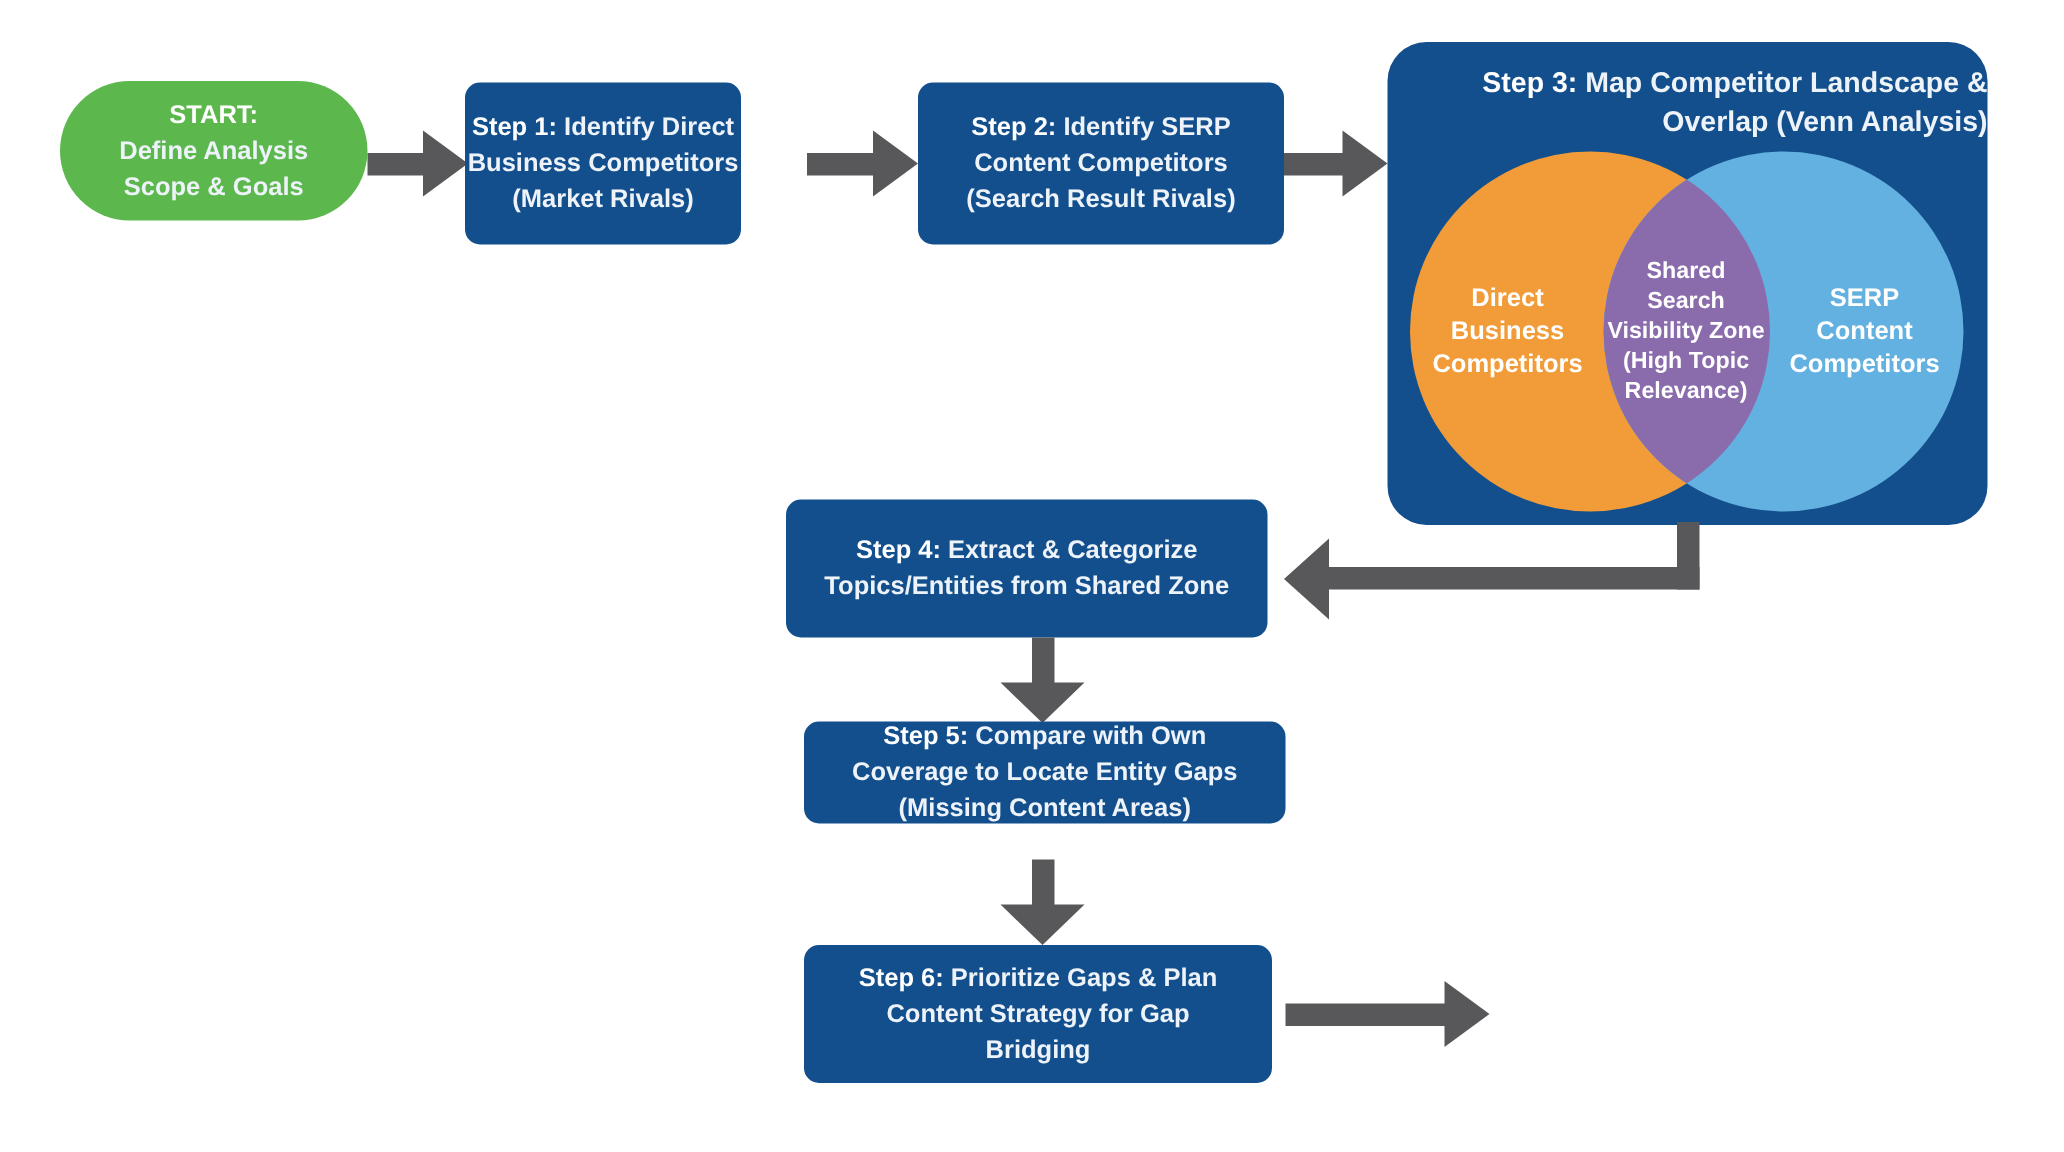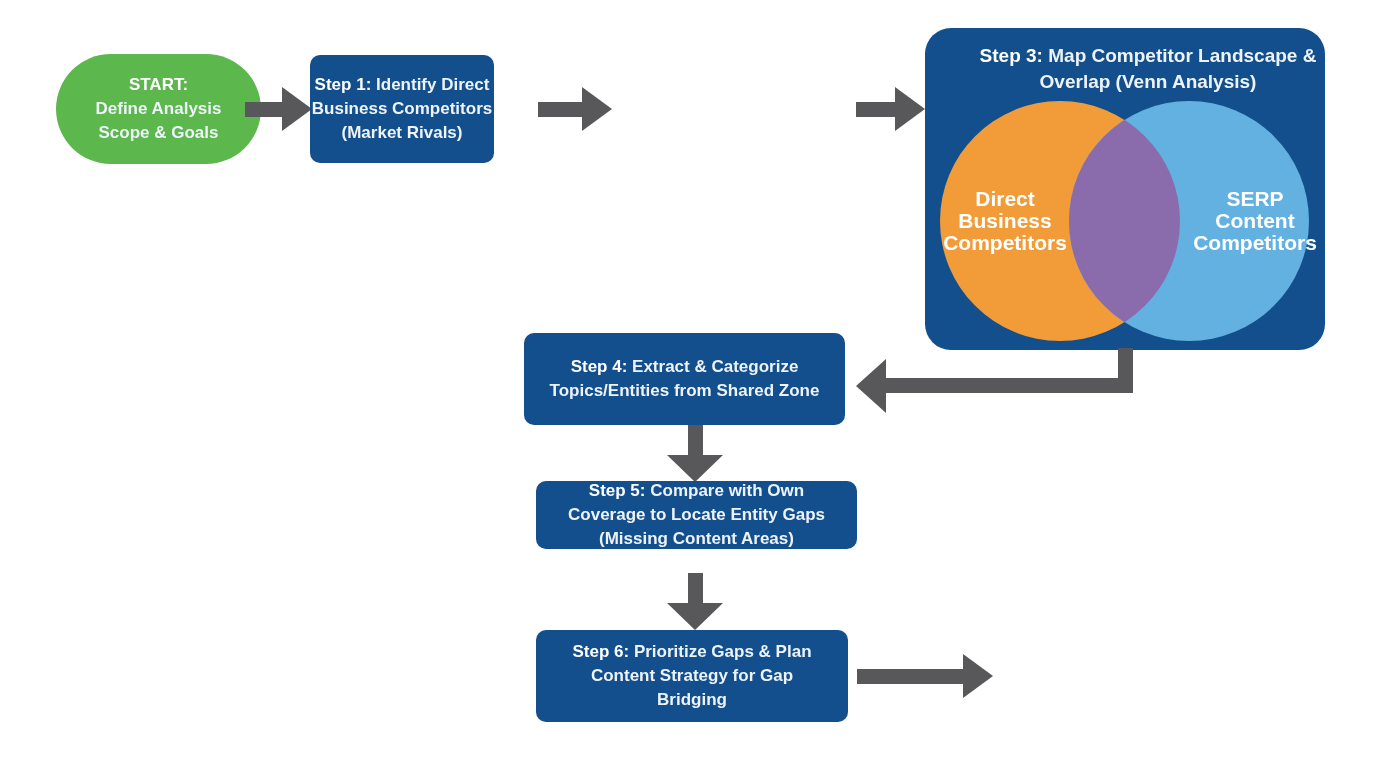--- a/index.html
+++ b/index.html
@@ -15,84 +15,94 @@
   .prefix{font-weight:700;color:var(--text_white);}
   .prefix-block{display:block;}
   .start{background:var(--start_fill);border-radius:56px;}
   .end{background:var(--end_fill);border-radius:47px;}
   .step{background:var(--step_fill);border-radius:10px;}
   .step3{
     position:absolute;background:var(--step_fill);border-radius:26px;overflow:hidden;
     color:var(--text_light);
   }
   .step3-title{
-    margin-top:15px;text-align:center;font-size:19px;font-weight:600;line-height:26px;
+    margin-top:15px;text-align:right;font-size:19px;font-weight:600;line-height:26px;
     white-space:pre-line;
     margin-left:46px;
   }
   .venn-svg{position:absolute;left:0;top:0;}
   .vl{fill:var(--venn_left);}
   .vr{fill:var(--venn_right);}
   .vo{fill:var(--venn_overlap);}
   .venn-label{
     position:absolute;text-align:center;font-weight:700;color:var(--text_white);
     white-space:pre-line;
   }
-  .venn-side{font-size:21px;line-height:22px;}
+  .venn-side{font-size:17px;line-height:22px;}
   .venn-mid{font-size:15.5px;line-height:20px;}
   .hbar{position:absolute;height:15px;background:var(--arrow);}
   .vbar{position:absolute;width:15px;background:var(--arrow);}
   .tri{position:absolute;width:0;height:0;}
   .tri-right{border-top:22px solid transparent;border-bottom:22px solid transparent;border-left:30px solid var(--arrow);}
   .tri-left{border-top:27px solid transparent;border-bottom:27px solid transparent;border-right:30px solid var(--arrow);}
   .tri-down{border-left:28px solid transparent;border-right:28px solid transparent;border-top:27px solid var(--arrow);}
 </style>
 </head>
 <body>
 
 <div class="canvas">
 
-  <div class="node start" style="left:56px;top:54px;width:205px;height:110px">
+  <div class="node start" style="left:40px;top:54px;width:205px;height:93px">
     <div class="label"><span class="prefix prefix-block">START:</span><span>Define Analysis
 Scope &amp; Goals</span></div>
   </div>
 
   <div class="hbar" style="left:245px;top:102px;width:40px"></div>
   <div class="tri tri-right" style="left:282px;top:87px"></div>
 
   <div class="node step" style="left:310px;top:55px;width:184px;height:108px">
     <div class="label"><span class="prefix">Step 1:</span> <span>Identify Direct
 Business Competitors
 (Market Rivals)</span></div>
   </div>
 
   <div class="hbar" style="left:538px;top:102px;width:46px"></div>
   <div class="tri tri-right" style="left:582px;top:87px"></div>
 
+  <div class="node step" style="left:612px;top:55px;width:244px;height:108px">
+    <div class="label"><span class="prefix">Step 2:</span> <span>Identify SERP
+Content Competitors
+(Search Result Rivals)</span></div>
+  </div>
 
   <div class="hbar" style="left:856px;top:102px;width:41px"></div>
   <div class="tri tri-right" style="left:895px;top:87px"></div>
 
   <div class="step3" style="left:925px;top:28px;width:400px;height:322px">
     <svg class="venn-svg" width="400" height="322" viewBox="0 0 400 322">
       <defs>
         <clipPath id="leftClip">
             <circle cx="135" cy="193" r="120"></circle>
           </clipPath>
       </defs>
       <circle class="vl" cx="135" cy="193" r="120"></circle>
       <circle class="vr" cx="264" cy="193" r="120"></circle>
       <circle class="vo" cx="264" cy="193" r="120" clip-path="url(#leftClip)"></circle>
     </svg>
     <div class="step3-title"><span class="prefix">Step 3:</span> <span>Map Competitor Landscape &amp;
 Overlap (Venn Analysis)</span></div>
     <div class="venn-label venn-side" style="left:12px;top:160px;width:136px">Direct
 Business
 Competitors</div>
-    <div class="venn-label venn-side" style="left:262px;top:160px;width:136px">SERP
+    <div class="venn-label venn-mid" style="left:139px;top:143px;width:120px">Shared
+Search
+Visibility Zone
+(High Topic
+Relevance)</div>
+    <div class="venn-label venn-side" style="left:250px;top:160px;width:136px">SERP
 Content
 Competitors</div>
   </div>
 
   <div class="vbar" style="left:1118px;top:348px;height:45px"></div>
   <div class="hbar" style="left:884px;top:378px;width:249px"></div>
   <div class="tri tri-left" style="left:856px;top:359px"></div>
 
   <div class="node step" style="left:524px;top:333px;width:321px;height:92px">
     <div class="label"><span class="prefix">Step 4:</span> <span>Extract &amp; Categorize

